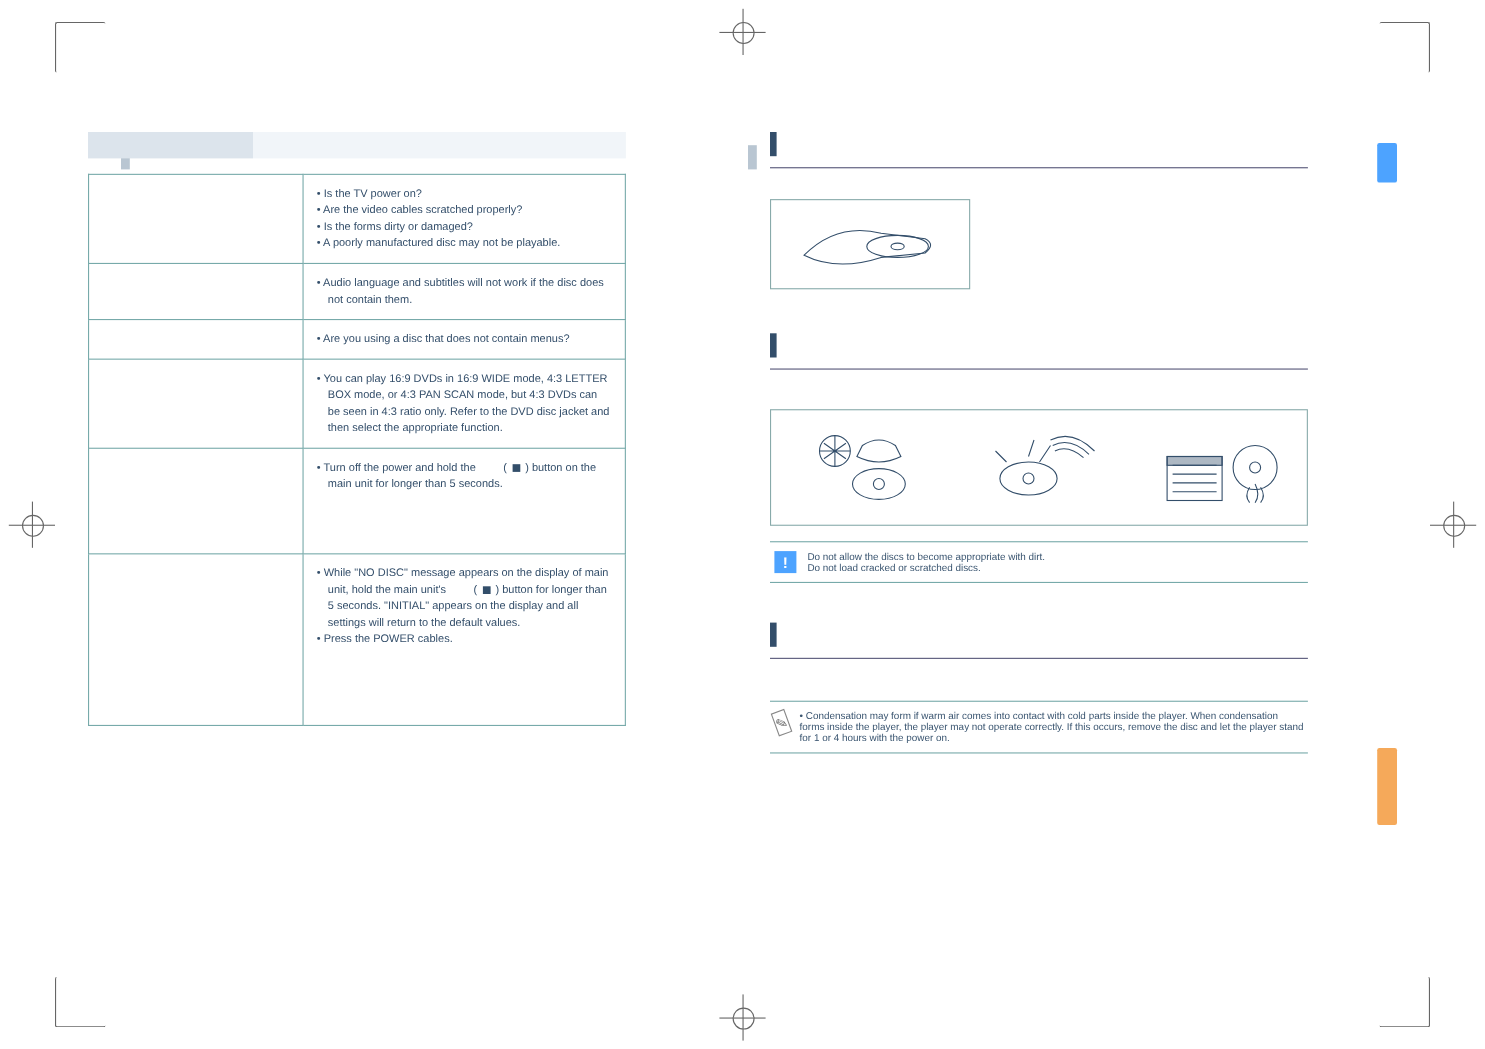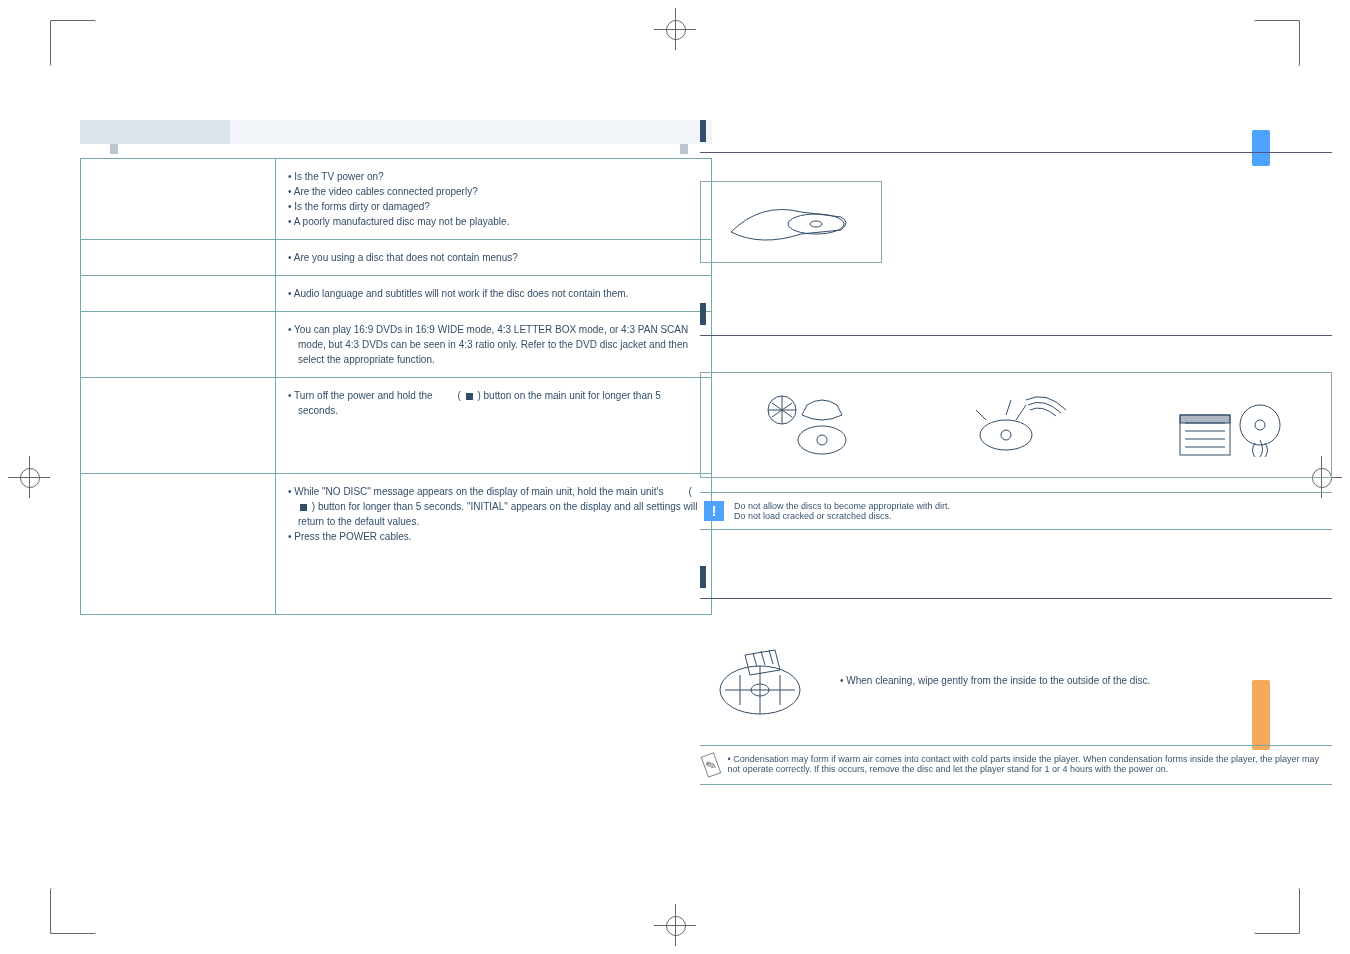--- a/index.html
+++ b/index.html
@@ -10,21 +10,21 @@
     font-size: 10px;
     color: #444;
     width: 1350px;
     height: 954px;
     position: relative;
     overflow: hidden;
   }
   .page {
     position: absolute;
     top: 120px;
-    width: 632px;
+    width: 489px;
   }
   .page-left { left: 80px; }
   .page-right { left: 700px; }
   .crop-top-left { position:absolute; top:20px; left:50px; width:45px; height:45px; border-left:1px solid #666; border-top:1px solid #666; border-radius:2px;}
   .crop-top-right { position:absolute; top:20px; right:50px; width:45px; height:45px; border-right:1px solid #666; border-top:1px solid #666; border-radius:2px;}
   .crop-bot-left { position:absolute; bottom:20px; left:50px; width:45px; height:45px; border-left:1px solid #666; border-bottom:1px solid #666; border-radius:2px;}
   .crop-bot-right { position:absolute; bottom:20px; right:50px; width:45px; height:45px; border-right:1px solid #666; border-bottom:1px solid #666; border-radius:2px;}
   .reg-mark { position:absolute; width:42px; height:42px; }
   .reg-mark::before { content:""; position:absolute; left:50%; top:0; width:1px; height:100%; background:#666; }
   .reg-mark::after { content:""; position:absolute; top:50%; left:0; height:1px; width:100%; background:#666; }
@@ -133,35 +133,35 @@
     <div class="title-seg seg-dark"></div>
     <div class="title-seg seg-light"></div>
   </div>
 
   <table class="trouble">
     <tbody id="trouble-body">
         <tr>
           <td class="left"></td>
           <td>
             <span class="bullet">• Is the TV power on?</span>
-            <span class="bullet">• Are the video cables connected properly?</span>
+            <span class="bullet">• Are the video cables scratched properly?</span>
             <span class="bullet">• Is the forms dirty or damaged?</span>
             <span class="bullet">• A poorly manufactured disc may not be playable.</span>
           </td>
         </tr>
         <tr>
           <td class="left"></td>
           <td>
+            <span class="bullet">• Audio language and subtitles will not work if the disc does not contain them.</span>
+          </td>
+        </tr>
+        <tr>
+          <td class="left"></td>
+          <td>
             <span class="bullet">• Are you using a disc that does not contain menus?</span>
-          </td>
-        </tr>
-        <tr>
-          <td class="left"></td>
-          <td>
-            <span class="bullet">• Audio language and subtitles will not work if the disc does not contain them.</span>
           </td>
         </tr>
         <tr>
           <td class="left"></td>
           <td>
             <span class="bullet">• You can play 16:9 DVDs in 16:9 WIDE mode, 4:3 LETTER BOX mode, or 4:3 PAN SCAN mode, but 4:3 DVDs can be seen in 4:3 ratio only. Refer to the DVD disc jacket and then select the appropriate function.</span>
           </td>
         </tr>
         <tr>
           <td class="left"></td>
@@ -226,34 +226,20 @@
       <div>
         <div>Do not allow the discs to become appropriate with dirt.</div>
         <div>Do not load cracked or scratched discs.</div>
       </div>
     </div>
   </div>
 
   <div style="margin-top:36px;">
     <span class="vbar"></span>
     <div class="section-head"></div>
-    <div class="clean-row">
-      <div class="illus" style="width:120px; height:90px; border:none;">
-        <svg width="110" height="90" viewBox="0 0 110 90" stroke="#334e6a" fill="none">
-          <ellipse cx="55" cy="55" rx="40" ry="24"></ellipse>
-          <ellipse cx="55" cy="55" rx="9" ry="6"></ellipse>
-          <path d="M40 20 L70 15 L75 35 L45 40 Z"></path>
-          <path d="M55 31 L55 79 M35 40 L35 70 M75 40 L75 70 M20 55 L90 55"></path>
-          <path d="M48 18 L52 32 M56 16 L60 30 M64 15 L68 29"></path>
-        </svg>
-      </div>
-      <div style="flex:1; font-size:10px; color:#334e6a;">
-        • <span>When cleaning, wipe gently from the inside to the outside of the disc.</span>
-      </div>
-    </div>
     <div class="note-row">
       <div class="note-icon">✎</div>
       <div>
         • <span>Condensation may form if warm air comes into contact with cold parts inside the player. When condensation forms inside the player, the player may not operate correctly. If this occurs, remove the disc and let the player stand for 1 or 4 hours with the power on.</span>
       </div>
     </div>
   </div>
 </div>
 
 </body></html>

